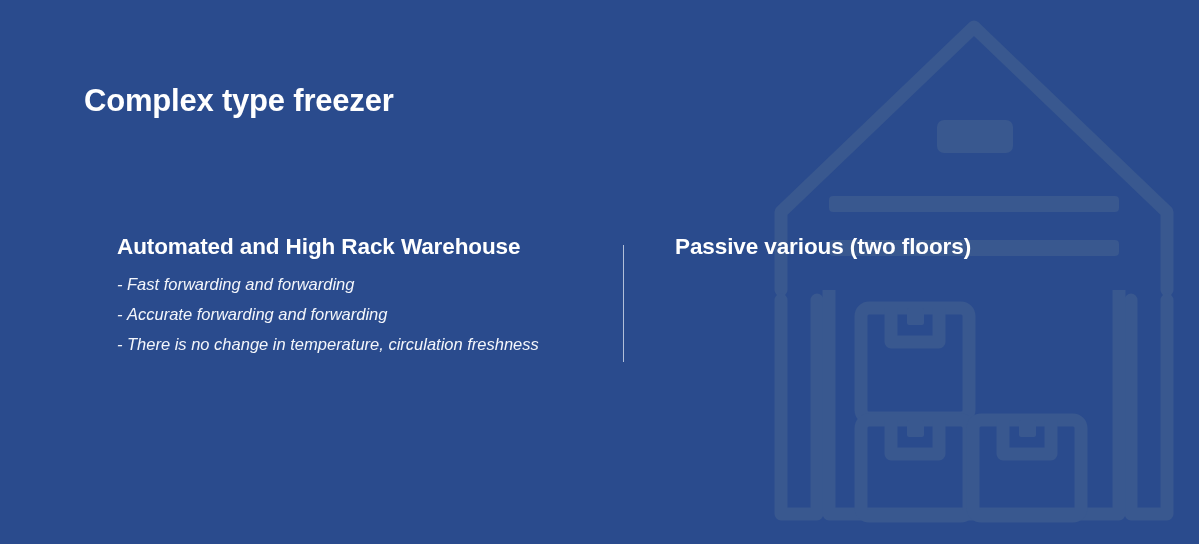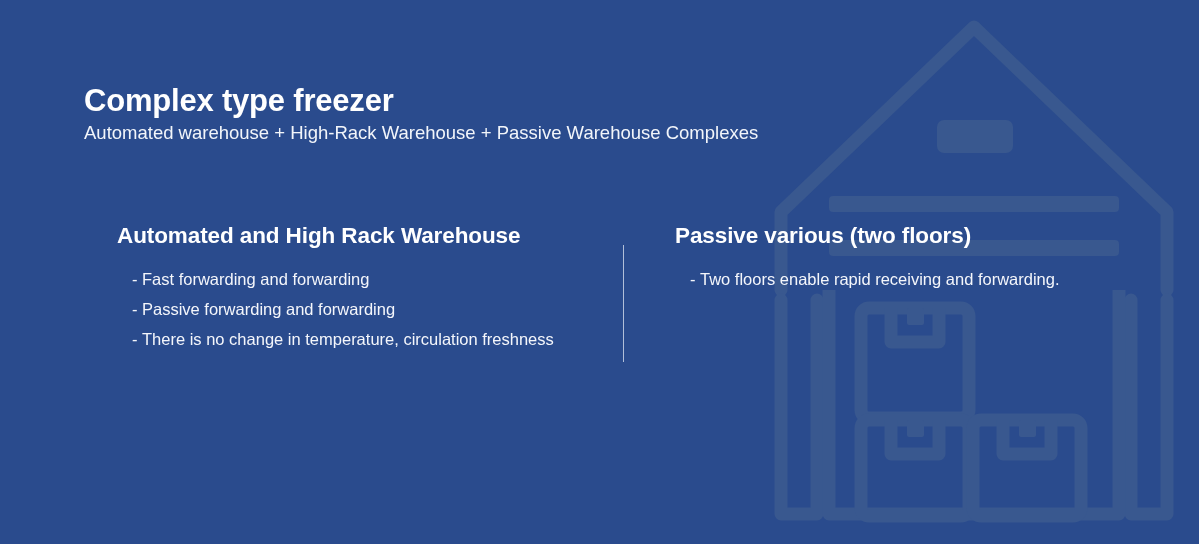--- a/index.html
+++ b/index.html
@@ -87,28 +87,29 @@
   }
   .column.left  { left: 117px; width: 500px; }
   .column.right { left: 675px; width: 460px; }
 
   .column-heading {
     font-size: 22.5px;
     font-weight: 600;
     color: #ffffff;
     letter-spacing: -0.1px;
     line-height: 1.2;
-    margin: 0 0 9px 0;
+    margin: 11px 0 9px 0;
     white-space: nowrap;
   }
 
   .bullet-list {
     list-style: none;
-    margin: 15px;
+    margin: 0;
     padding: 0;
+    font-style: italic;
   }
   .bullet-list li {
     font-size: 16.5px;
     font-weight: 300;
     color: #f4f6fb;
     line-height: 30px;
     white-space: nowrap;
   }
   .bullet-list li .dash {
     display: inline-block;
@@ -168,38 +169,36 @@
         <rect x="250" y="420" width="17" height="17" rx="2"></rect>
       </g>
     </svg>
   </div>
 
   <div class="content">
 
     <h1 class="page-title">Complex type freezer</h1>
 
     <div class="subtitle">
-      <span class="subtitle-line">Automated warehouse + High-Rack Warehouse + Passive Warehouse Complexes</span>
     </div>
 
     <div class="divider"></div>
 
     <div class="columns">
 
       <div class="column left">
         <h2 class="column-heading">Automated and High Rack Warehouse</h2>
         <ul class="bullet-list">
           <li><span class="dash">-</span><span>Fast forwarding and forwarding</span></li>
-          <li><span class="dash">-</span><span>Passive forwarding and forwarding</span></li>
+          <li><span class="dash">-</span><span>Accurate forwarding and forwarding</span></li>
           <li><span class="dash">-</span><span>There is no change in temperature, circulation freshness</span></li>
         </ul>
       </div>
 
       <div class="column right">
         <h2 class="column-heading">Passive various (two floors)</h2>
         <ul class="bullet-list">
-          <li><span class="dash">-</span><span>Two floors enable rapid receiving and forwarding.</span></li>
         </ul>
       </div>
 
     </div>
   </div>
 </div>
 
 </body></html>

